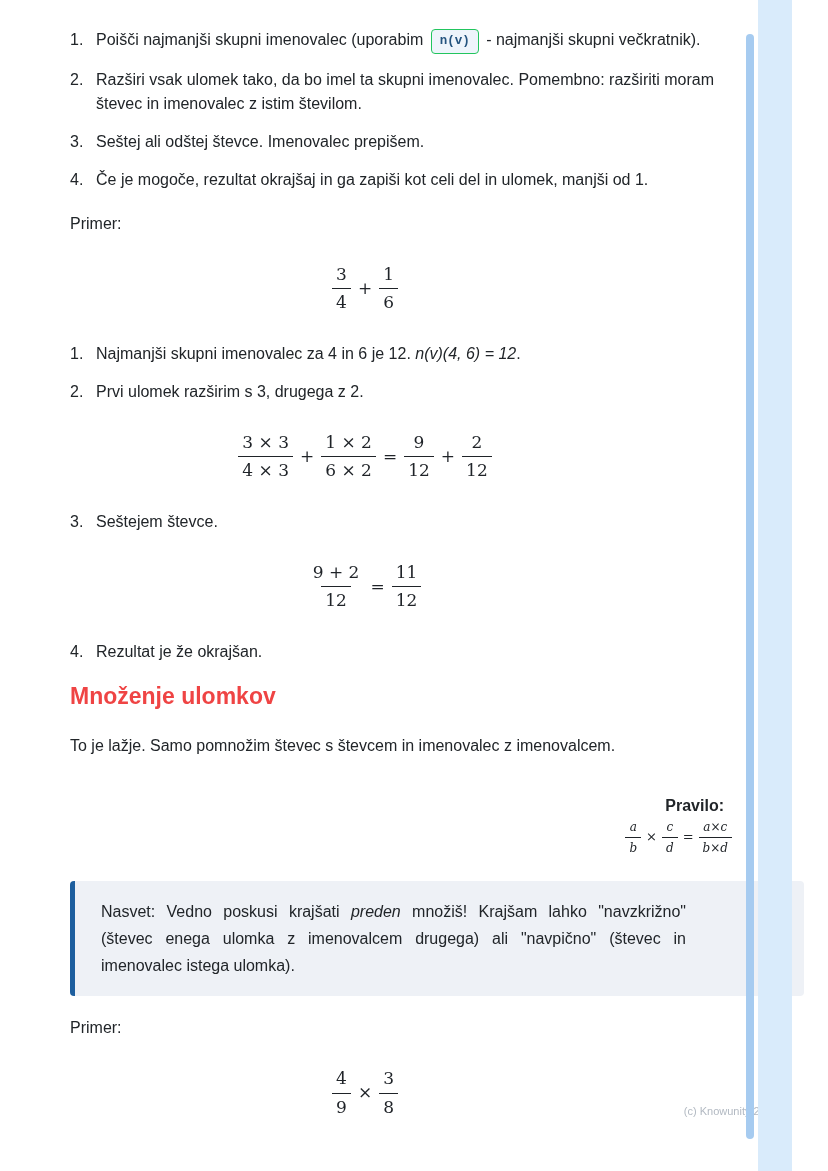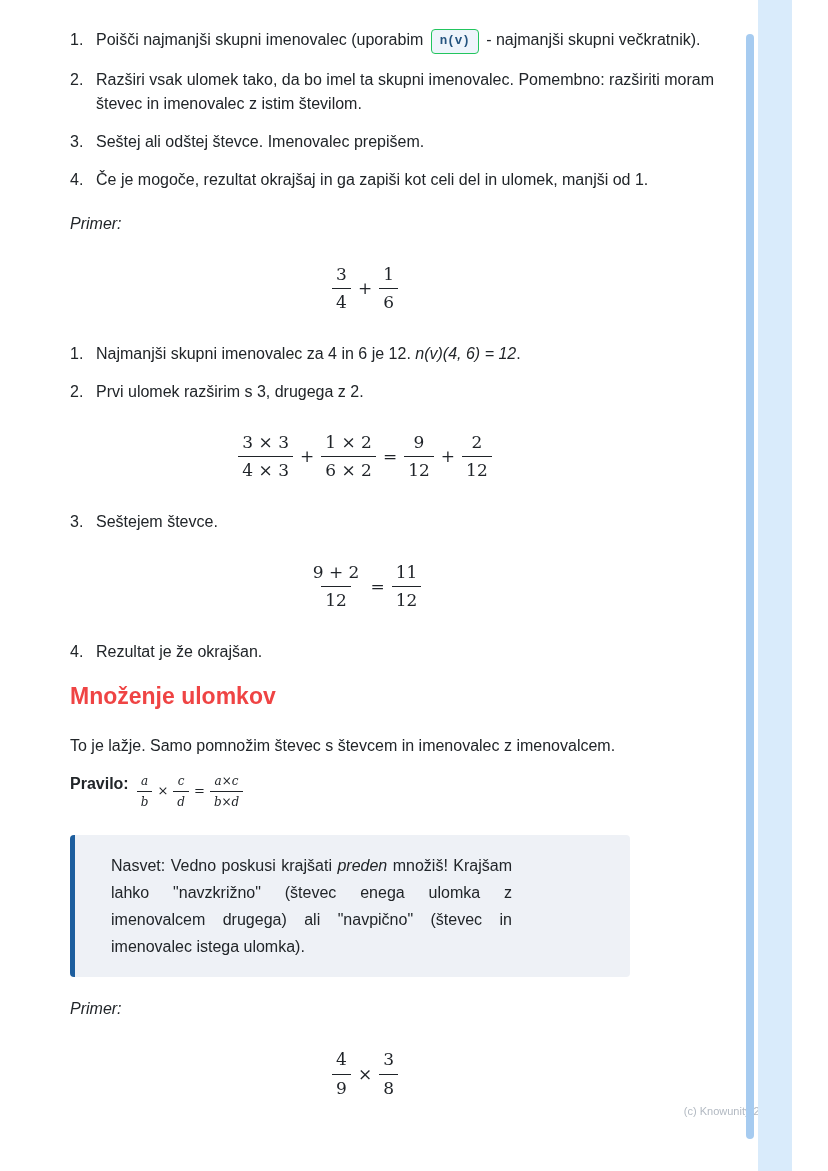--- a/index.html
+++ b/index.html
@@ -32,21 +32,21 @@
     font-size: 12.5px;
     color: #24537e;
     background: #eef4fb;
     border: 1px solid #22c55e;
     border-radius: 4px;
     padding: 2px 8px;
     margin: 0 3px;
     vertical-align: 1px;
   }
 
-  .example-label { font-style: italic; margin: 20px 0 0; color: #212529; }
+  .example-label { margin: 20px 0 0; color: #212529; }
 
   
   .formula {
     width: 590px;
     text-align: center;
     margin: 26px 0;
     font-family: "DejaVu Serif", serif;
     font-size: 17px;
     color: #1f2328;
   }
@@ -64,34 +64,34 @@
 
   h2.heading {
     color: #ef4444;
     font-size: 23px;
     font-weight: bold;
     margin: 18px 0 0;
     line-height: 1.3;
   }
   .para { margin-top: 22px; }
 
-  .rule-line { margin-top: 14px; display: flex; align-items: flex-start; }
+  .rule-line { margin-top: 36px; display: flex; align-items: flex-end; flex-direction: column; }
   .rule-line .rule-label { font-weight: bold; margin-right: 8px; }
   .rule-math { font-family: "DejaVu Serif", serif; font-style: italic; font-size: 13px; }
   .rule-math .frac { font-size: 12px; }
   .rule-math .frac .den { border-top: 1px solid #1f2328; }
   .rule-math .op { margin: 0 5px; font-style: normal; }
 
   .callout {
     margin-top: 24px;
-    width: 560px;
+    width: 734px;
     background: #eef1f6;
     border-left: 5px solid #1d5e9e;
     border-radius: 4px;
-    padding: 17px 118px 17px 36px;
+    padding: 17px 118px 17px 26px;
     text-align: justify;
     line-height: 1.7;
   }
   .callout .ital { font-style: italic; }
 
   .footer {
     position: absolute;
     right: 50px; bottom: 54px;
     font-size: 11px;
     color: #b2b9c2;

